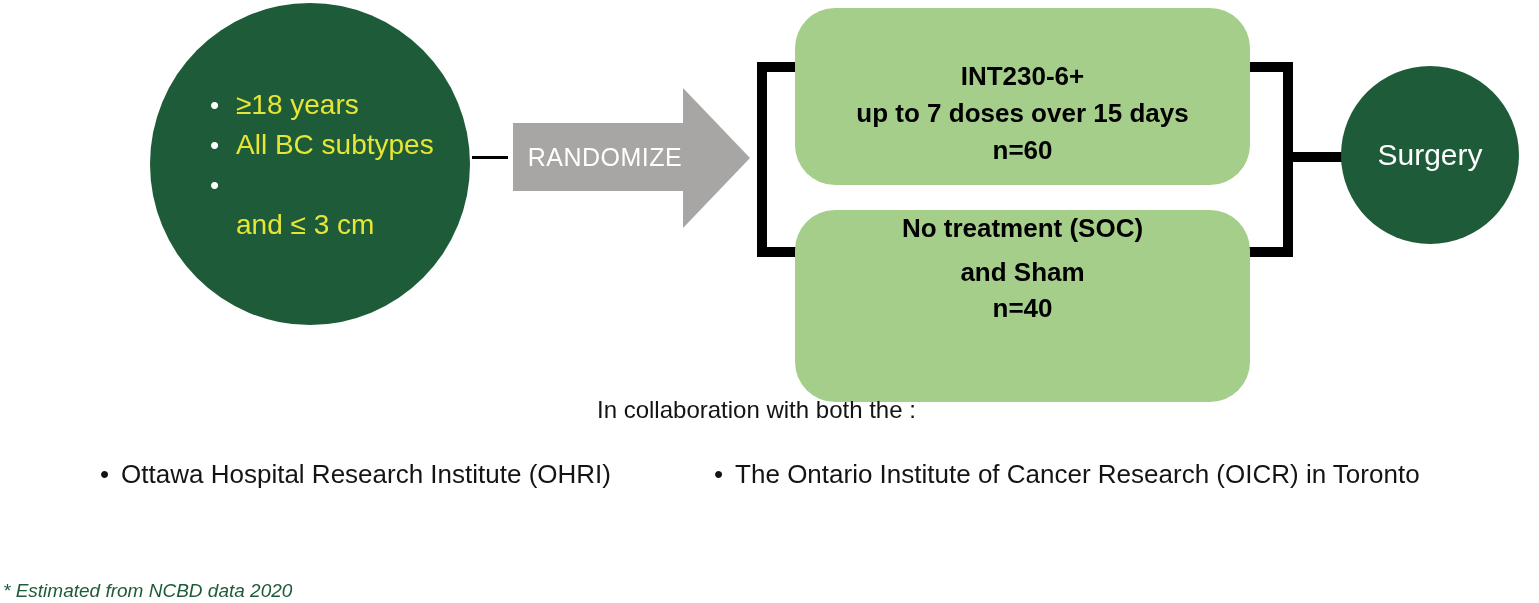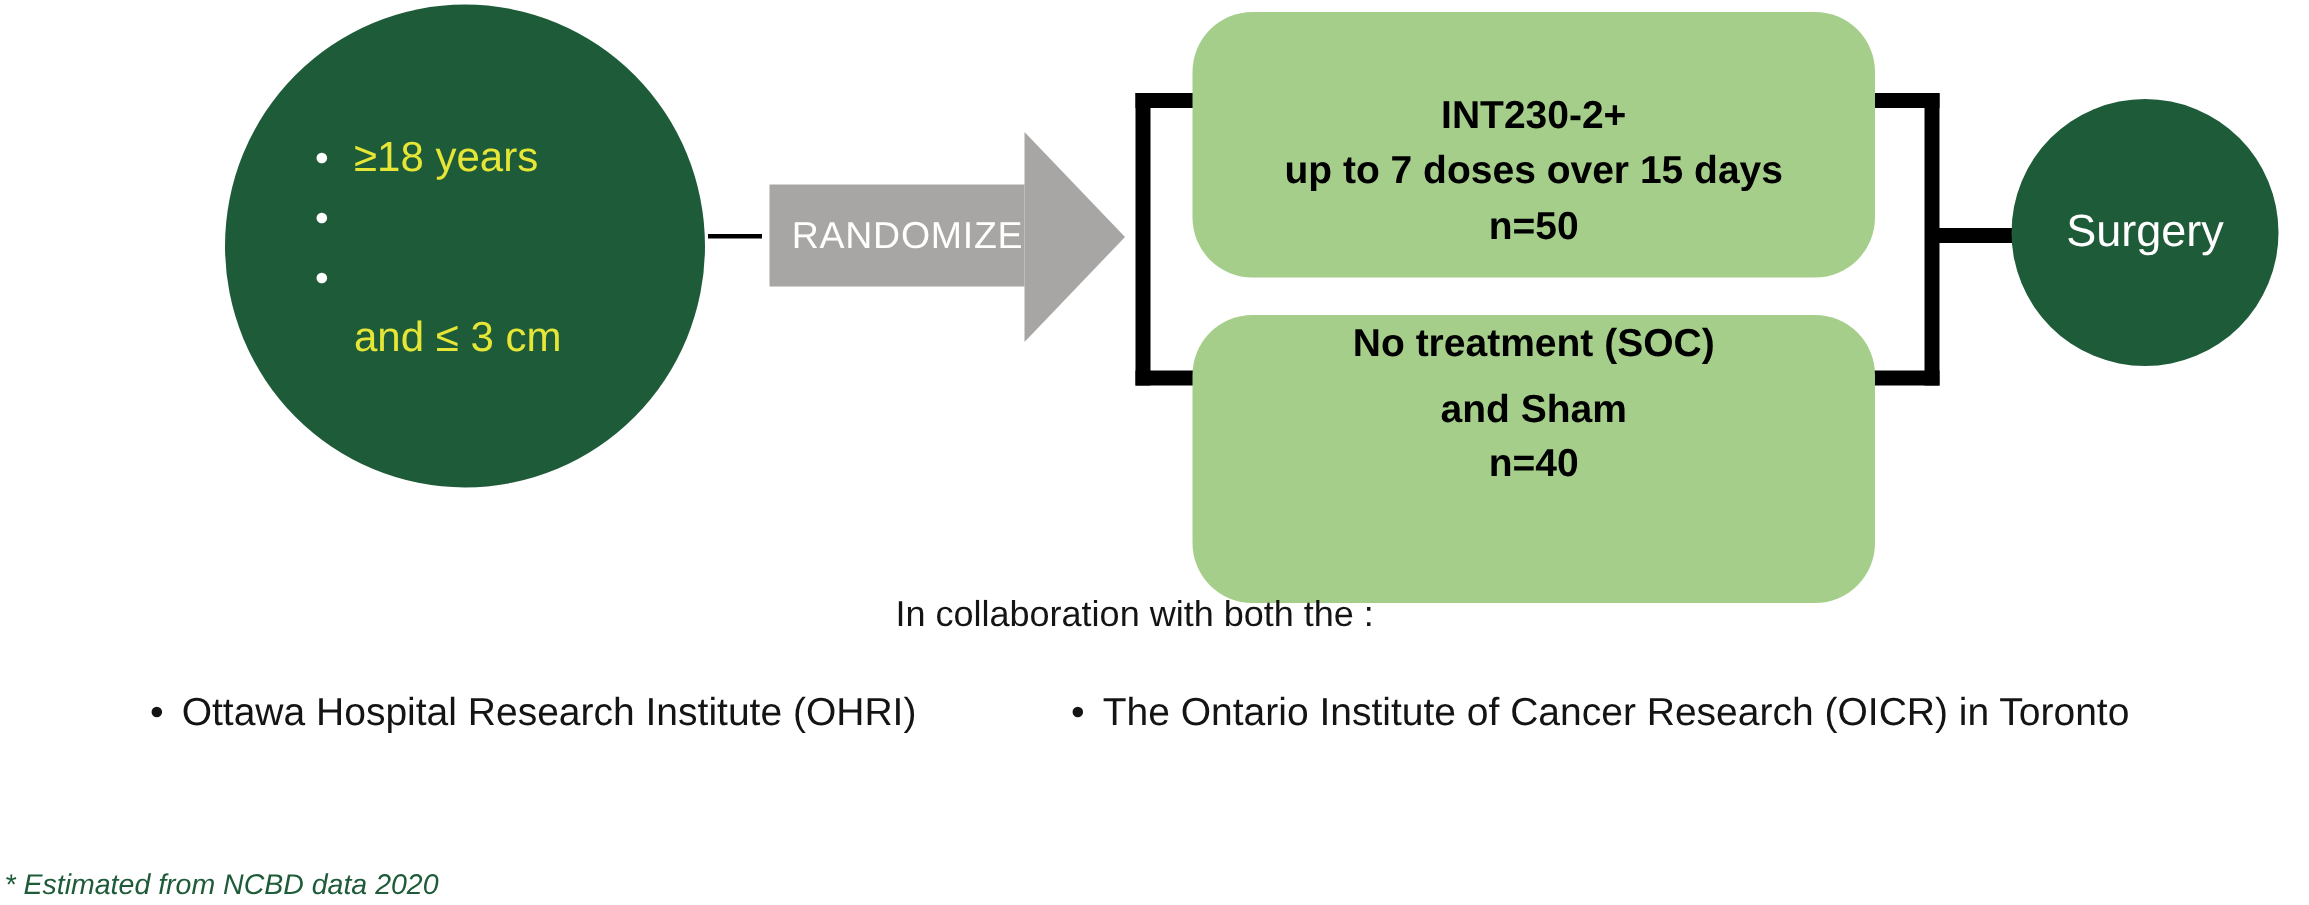--- a/index.html
+++ b/index.html
@@ -76,20 +76,21 @@
 <body>
 
 <div class="abs elig-circle">
   <div class="elig-list">
     <div class="elig-line">
       <span class="elig-bullet">•</span>
       <span>≥18 years</span>
     </div>
     <div class="elig-line">
       <span class="elig-bullet">•</span>
+      <span>All BC subtypes</span>
     </div>
     <div class="elig-line">
       <span class="elig-bullet">•</span>
     </div>
     <div class="elig-line">
       <span class="elig-bullet"></span>
       <span>and ≤ 3 cm</span>
     </div>
   </div>
 </div>
@@ -104,23 +105,23 @@
 <div class="abs bk bkL-v"></div>
 <div class="abs bk bkL-t"></div>
 <div class="abs bk bkL-b"></div>
 
 <div class="abs bk bkR-v"></div>
 <div class="abs bk bkR-t"></div>
 <div class="abs bk bkR-b"></div>
 <div class="abs bk bkR-m"></div>
 
 <div class="abs arm arm1">
-  <div>INT230-2+</div>
+  <div>INT230-6+</div>
   <div>up to 7 doses over 15 days</div>
-  <div>n=50</div>
+  <div>n=60</div>
 </div>
 
 <div class="abs arm arm2">
   <div>No treatment (SOC)</div>
   <div class="gap">and Sham</div>
   <div>n=40</div>
 </div>
 
 <div class="abs surgery-circle">
   <span class="surgery-label">Surgery</span>

